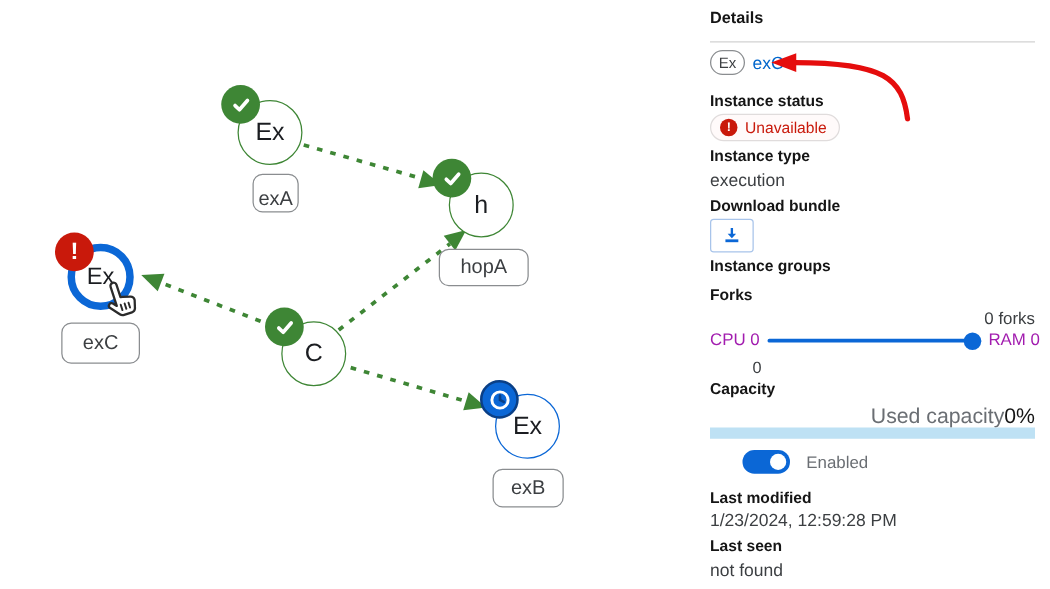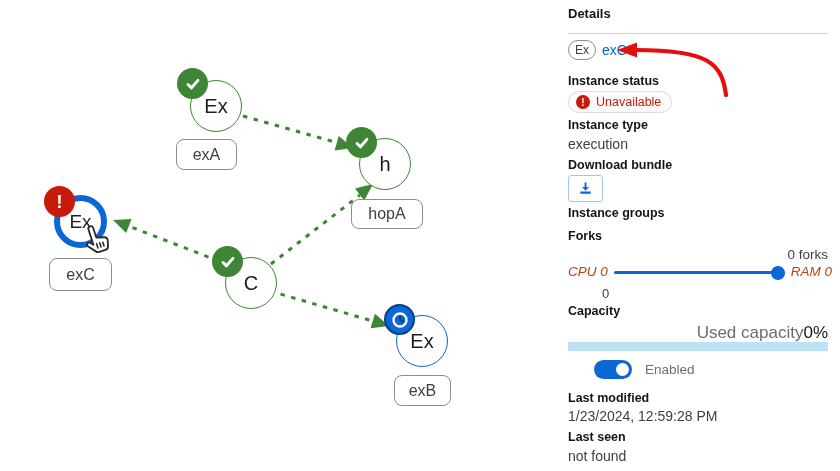--- a/index.html
+++ b/index.html
@@ -41,21 +41,21 @@
   .excl-circ { width:14px; height:14px; border-radius:50%; background:#c9190b; color:#fff;
                font-size:10px; font-weight:bold; display:flex; align-items:center; justify-content:center; }
   .dl-btn { width:35px; height:27px; border:1px solid #a8c4ea; border-radius:3px; background:#fff;
             display:flex; align-items:center; justify-content:center; cursor:pointer; }
   .forks-center { width:100%; text-align:right; font-size:13.5px; color:#3c3f42; }
   .slider-row { display:flex; align-items:center; width:100%; gap:6px; }
   .slider-track { position:relative; flex:1; height:14px; }
   .slider-track .rail { position:absolute; left:0; right:0; top:6px; height:3px; background:#0b67d6; border-radius:2px; }
   .slider-thumb { position:absolute; top:1px; right:0; width:14px; height:14px; border-radius:50%;
                   background:#0b67d6; cursor:pointer; }
-  .slider-side { font-size:13.5px; color:#c2410c; white-space:nowrap;font-style:italic; }
+  .slider-side { font-size:13.5px; color:#a21caf; white-space:nowrap; }
   .used-row { display:flex; justify-content:flex-end; width:100%; font-size:17px; }
   .used-row .ulabel { color:#6a6e73; }
   .progress { position:absolute; left:0; top:342px; width:260px; height:9px; background:#bee1f4; }
   .toggle-row { display:flex; align-items:center; gap:13px;padding-left:26px; }
   .toggle { position:relative; width:38px; height:19px; border-radius:10px; background:#0b67d6; cursor:pointer; }
   .toggle .knob { position:absolute; right:3px; top:3px; width:13px; height:13px; border-radius:50%; background:#fff; }
   .toggle-label { color:#6a6e73; font-size:13.5px; }
 
   
   .annotation { position:absolute; left:660px; top:97px; width:172px; text-align:center;
@@ -84,21 +84,21 @@
     </svg>
 
     <div class="node green" style="left:190px;top:80px;width:52px;height:52px;">
       <span>Ex</span>
     </div>
     <div class="badge check" style="left:177px;top:68px;">
       <svg width="18" height="18" viewBox="0 0 16 16">
           <path d="M3.6 8.4 L6.7 11.4 L12.4 4.8" stroke="#fff" stroke-width="2.6" fill="none" stroke-linecap="round" stroke-linejoin="round"></path>
         </svg>
     </div>
-    <div class="nlabel" style="left:176px;top:139px;width:61px;height:31px;">
+    <div class="nlabel" style="left:202px;top:139px;width:37px;height:31px;align-items:flex-end;">
       <span>exA</span>
     </div>
 
     <div class="node green" style="left:359px;top:138px;width:52px;height:52px;">
       <span>h</span>
     </div>
     <div class="badge check" style="left:346px;top:127px;">
       <svg width="18" height="18" viewBox="0 0 16 16">
           <path d="M3.6 8.4 L6.7 11.4 L12.4 4.8" stroke="#fff" stroke-width="2.6" fill="none" stroke-linecap="round" stroke-linejoin="round"></path>
         </svg>

